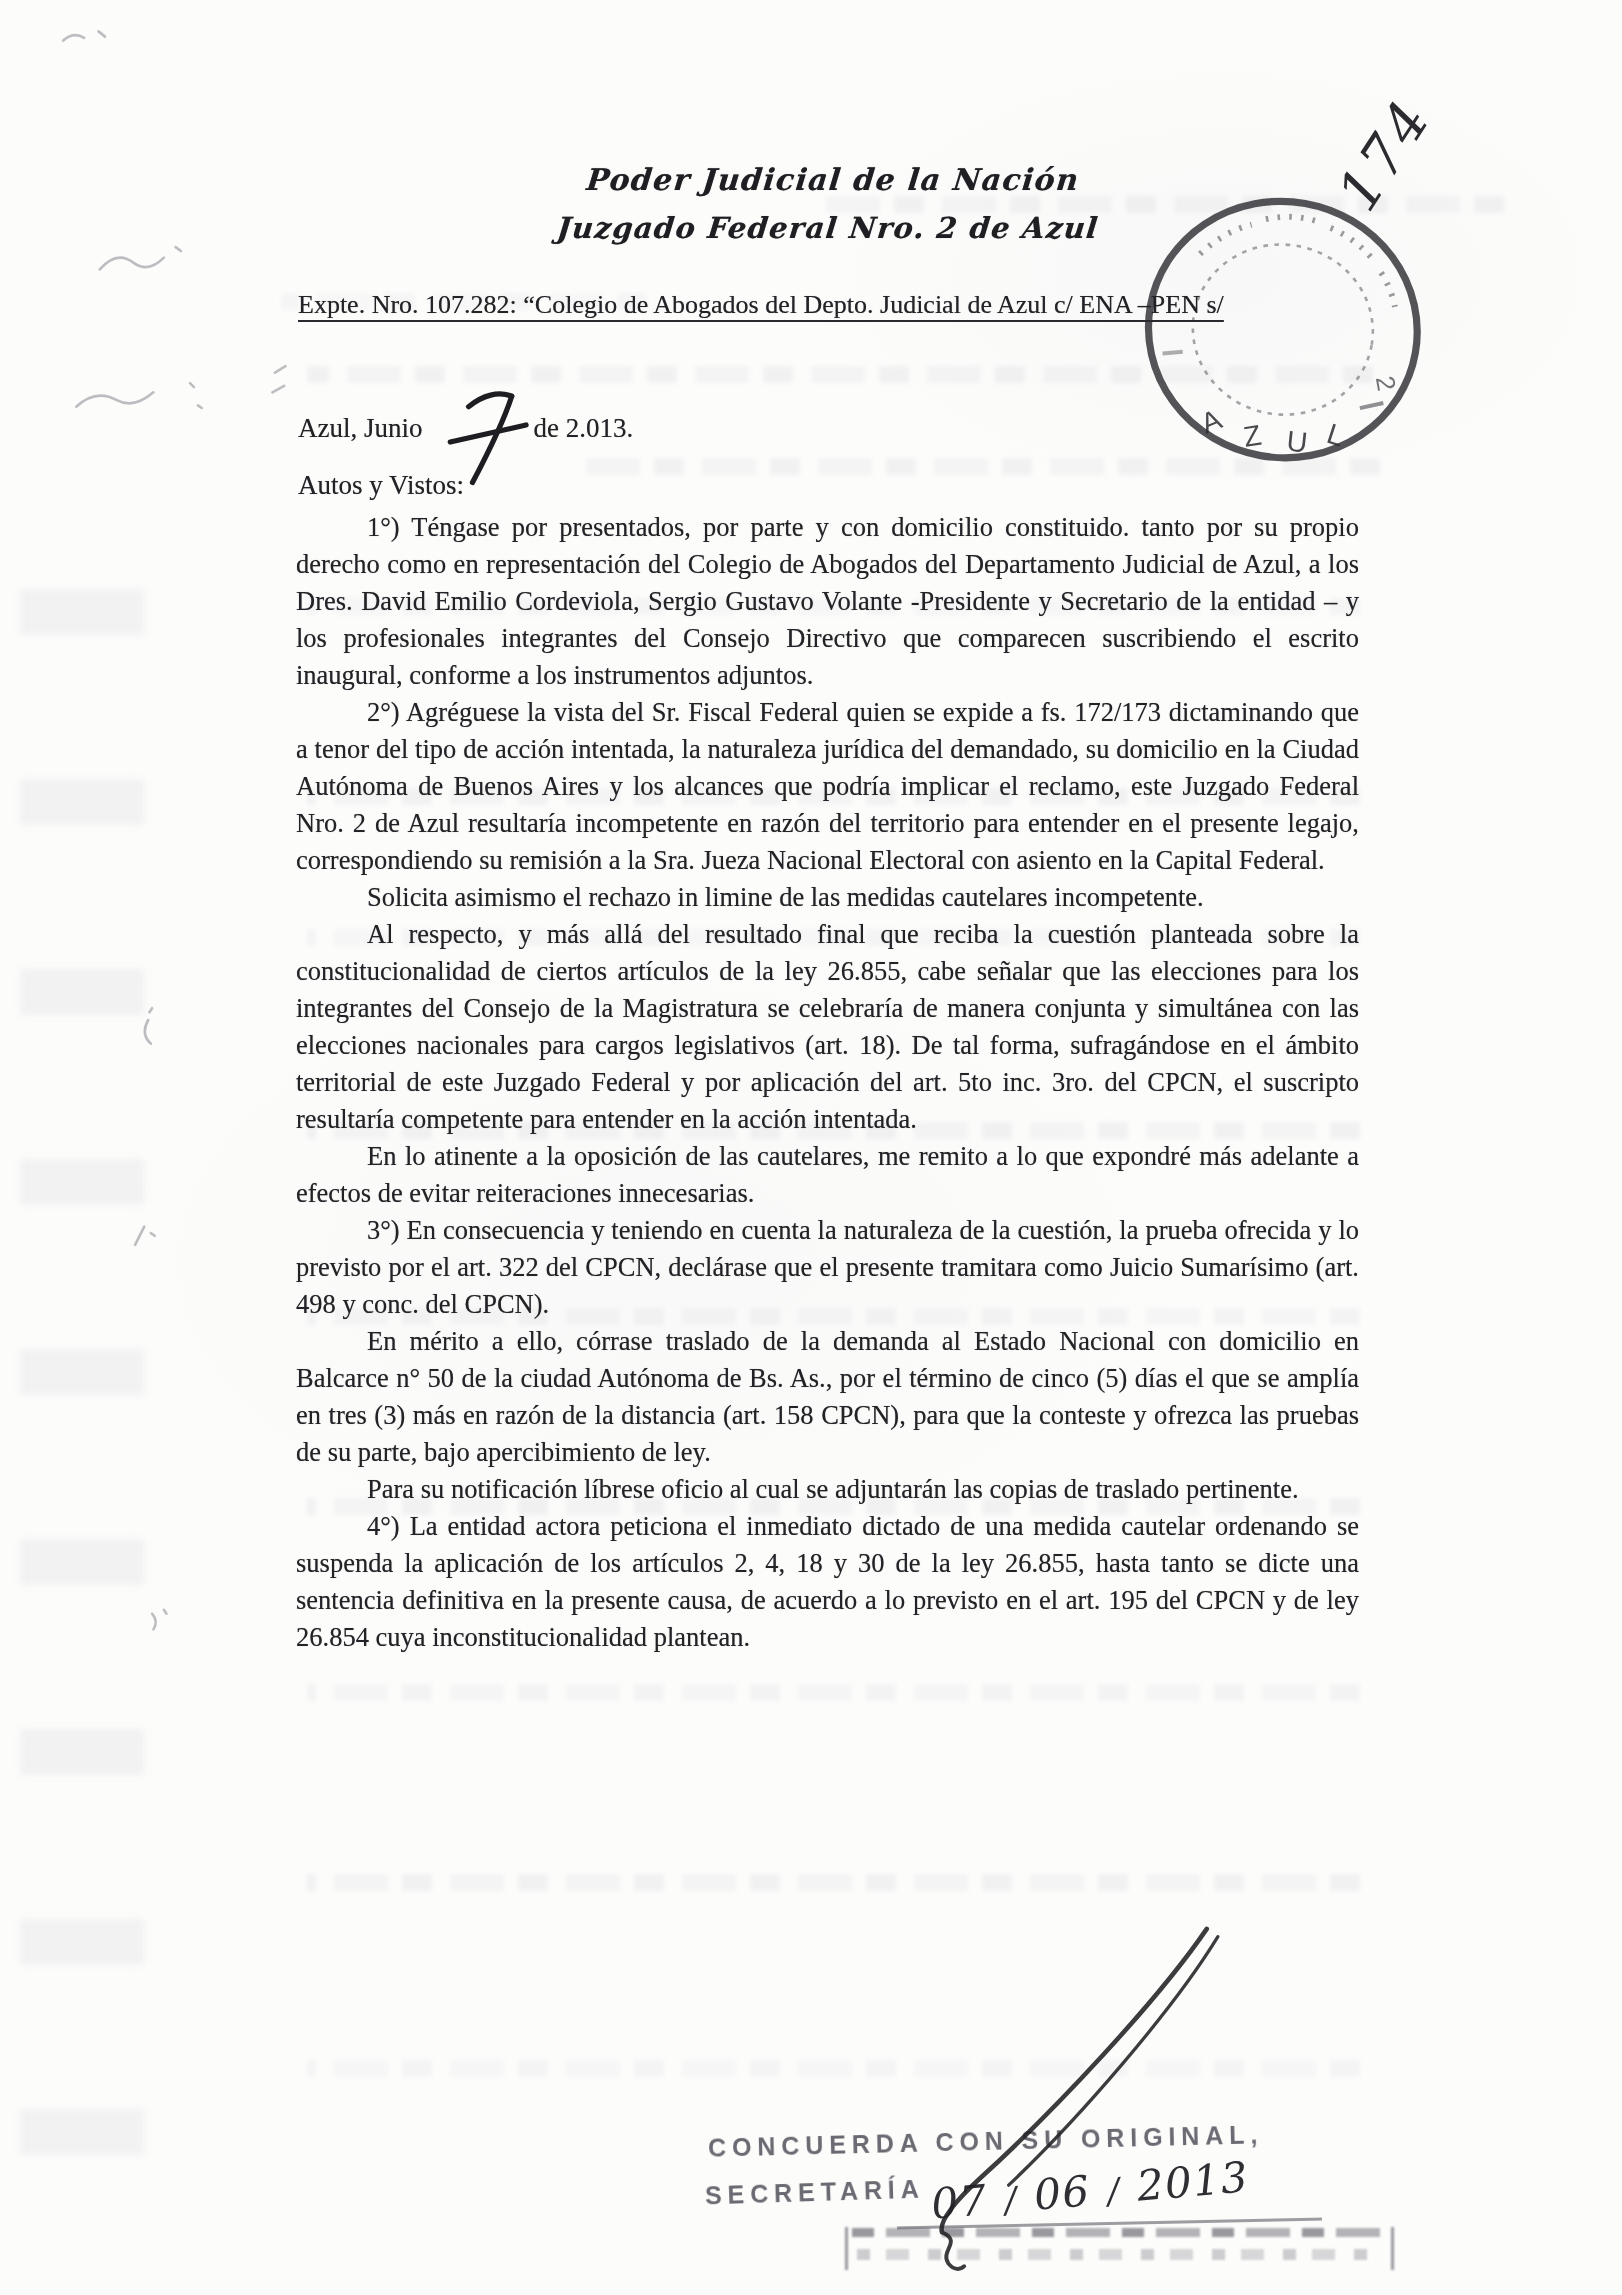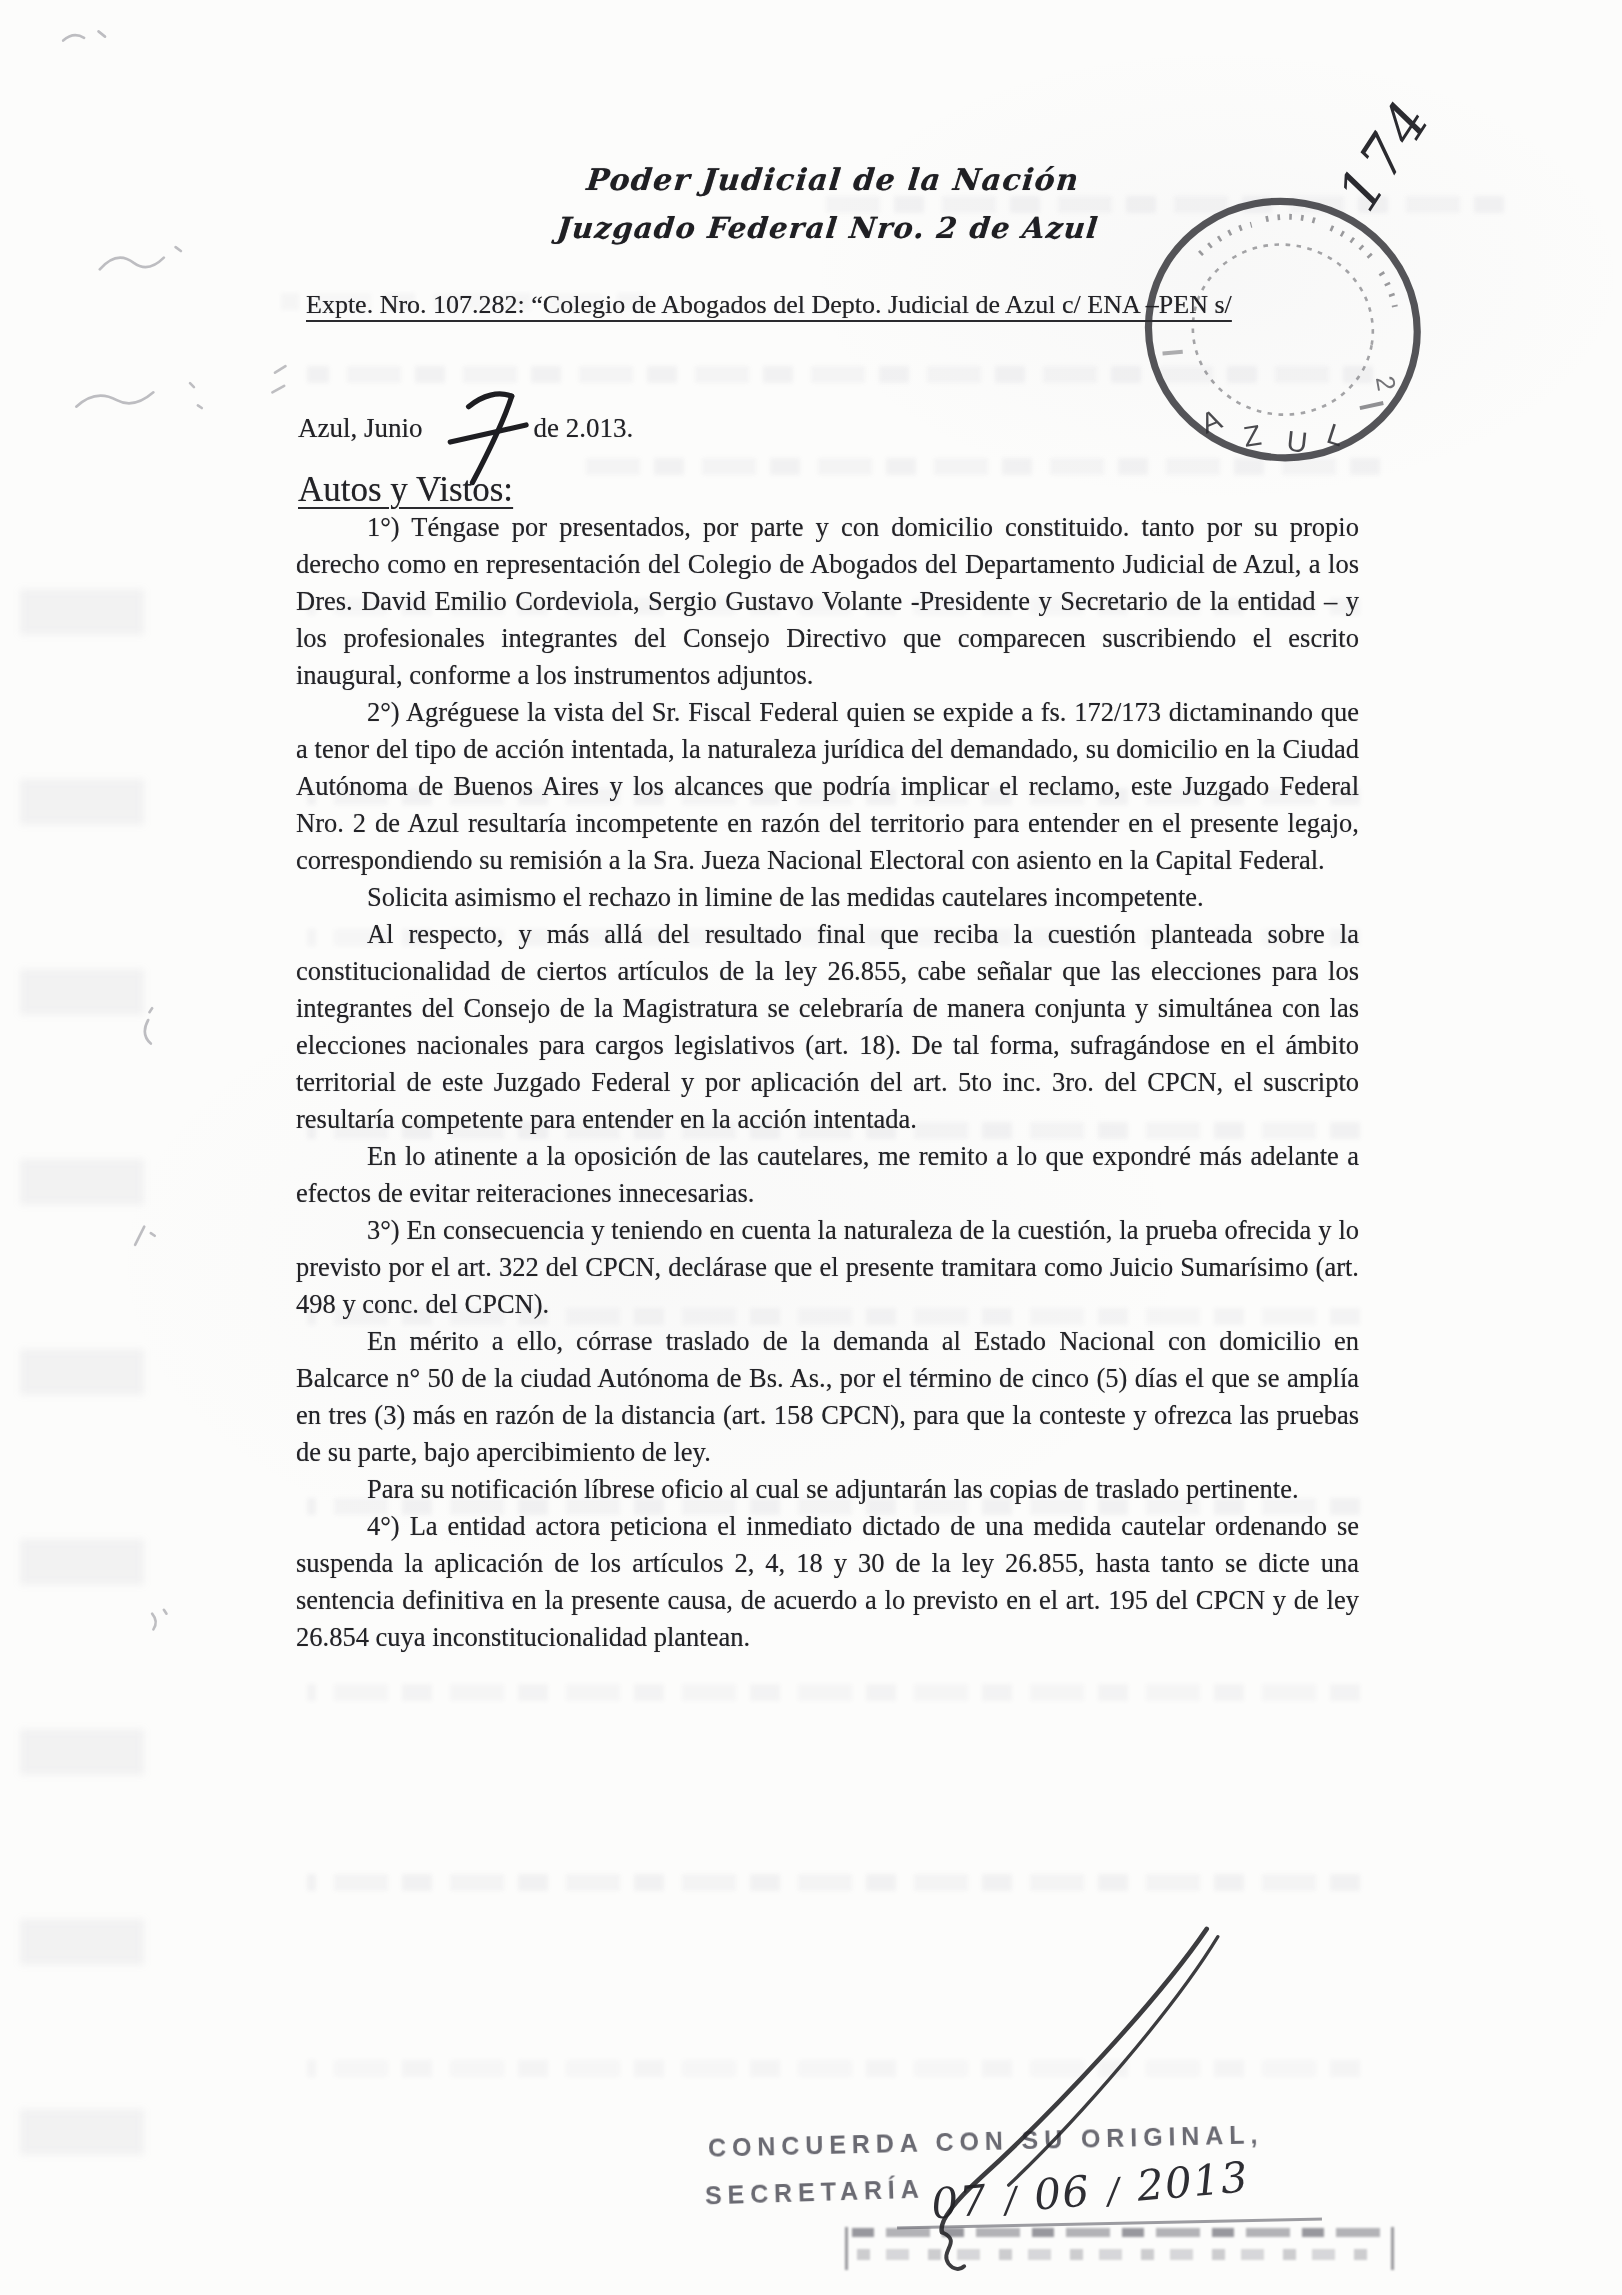--- a/index.html
+++ b/index.html
@@ -41,30 +41,29 @@
   .caption{
     position:absolute;top:283px;left:298px;width:1099px;
     font-size:26px;line-height:43px;z-index:2;
     text-shadow:0 0 0.7px rgba(35,35,40,.55);
   }
   .caption .uline{
     text-decoration:underline;
     text-decoration-thickness:2px;
     text-underline-offset:6.5px;
     text-decoration-color:#2a2a2e;
-    margin-left:8px;
   }
   .dateline{
     position:absolute;top:413px;left:298px;font-size:27px;z-index:2;
     text-shadow:0 0 0.7px rgba(35,35,40,.5);
   }
   .dateline .gap{display:inline-block;width:111px;}
   .autos{
-    position:absolute;top:470px;left:298px;font-size:35px;z-index:2;
-    text-decoration:underline;text-decoration-thickness:2px;
+    position:absolute;top:470px;left:298px;font-size:27px;z-index:2;
+    text-decoration-thickness:2px;
     text-underline-offset:5.9px;text-decoration-color:#2a2a2e;
     text-shadow:0 0 0.7px rgba(35,35,40,.55);
   }
   .bodytext{
     position:absolute;top:509px;left:296px;width:1063px;z-index:2;
     font-size:26.5px;line-height:37px;text-align:justify;
     text-shadow:0 0 0.8px rgba(40,40,46,.5);
     hyphens:auto;-webkit-hyphens:auto;
   }
   .bodytext p{margin:0;text-indent:71px;}

